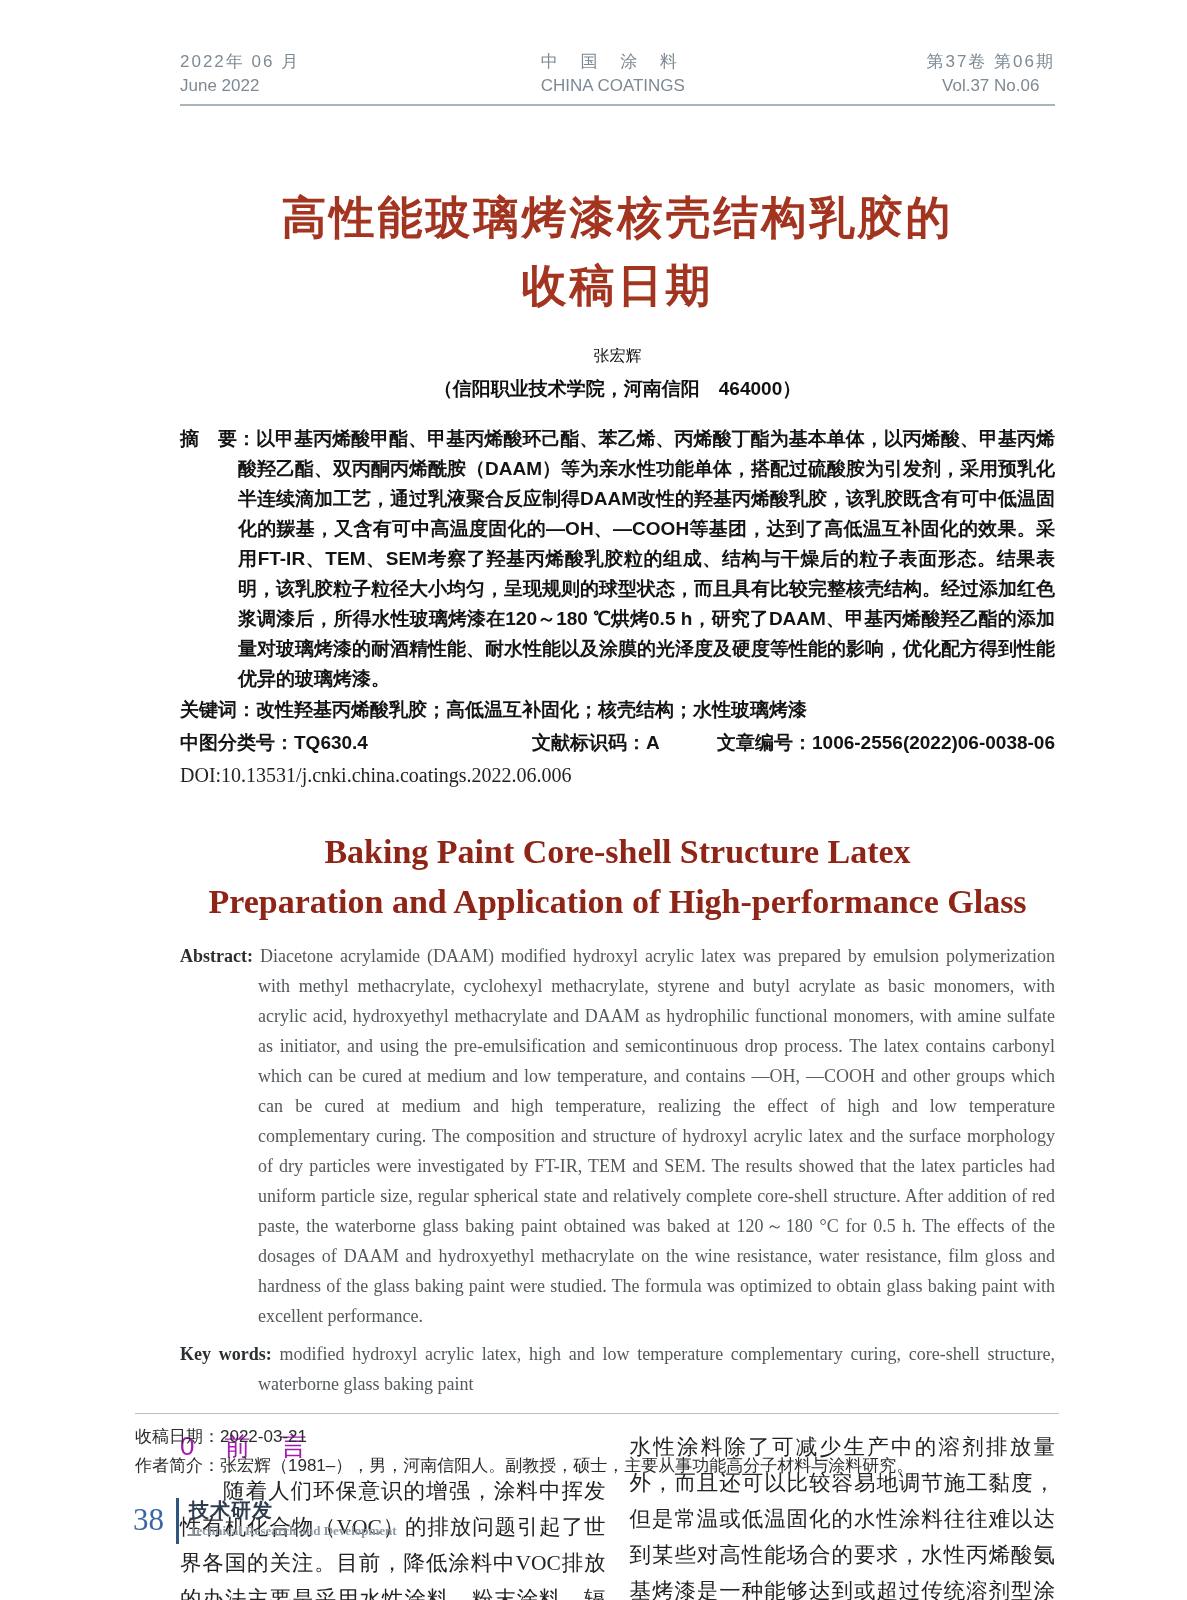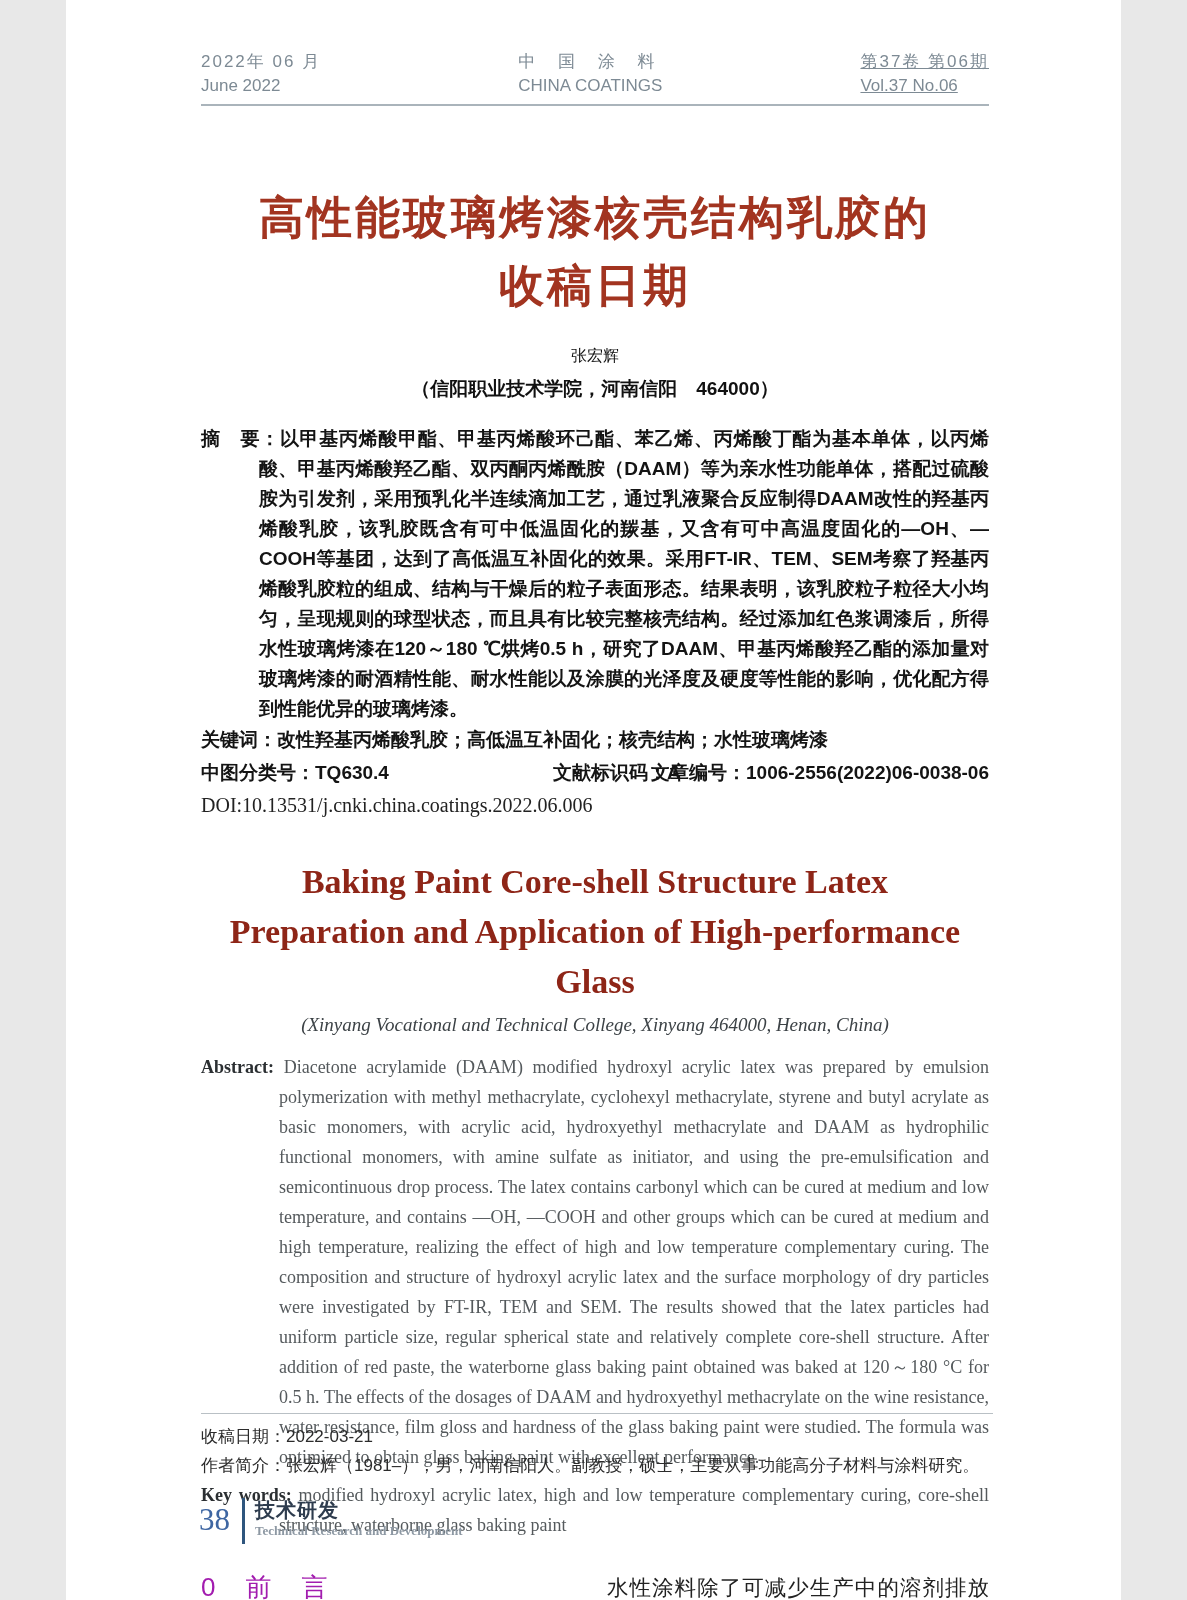--- a/index.html
+++ b/index.html
@@ -1,41 +1,42 @@
 <!DOCTYPE html>
 <html><head>
 <meta charset="utf-8">
 <style>
   * { margin: 0; padding: 0; box-sizing: border-box; }
   html, body { background: #e8e8e8; }
   .page {
     position: relative;
-    width: 1055px;
+    width: 1187px;
     height: 1600px;
     margin: 0 auto;
     background: #ffffff;
     overflow: hidden;
     font-family: "Liberation Sans", sans-serif;
     color: #1e1e1e;
+    padding-left: 45px;
   }
   .content { margin: 0 132px 0 135px; }
 
   
   .jheader {
     padding-top: 50px;
     display: flex;
     justify-content: space-between;
     color: #7d8a94;
     font-size: 17px;
     line-height: 24px;
     border-bottom: 2px solid #aab4bb;
     padding-bottom: 6px;
   }
   .jheader .c { text-align: left; }
-  .jheader .r { text-align: left; text-decoration: underline; }
+  .jheader .r { text-align: center; }
   .jheader .cn { letter-spacing: 2px; }
   .jheader .c .cn { letter-spacing: 9px; }
 
   
   .title-cn {
     margin-top: 78px;
     text-align: center;
     color: #a23420;
     font-weight: bold;
     font-size: 45px;
@@ -160,21 +161,20 @@
       <span class="rgt">文章编号：1006-2556(2022)06-0038-06</span>
     </div>
 
     <div class="doi">DOI:10.13531/j.cnki.china.coatings.2022.06.006</div>
 
     <div class="title-en">
       <div>Baking Paint Core-shell Structure Latex</div>
       <div>Preparation and Application of High-performance Glass</div>
     </div>
 
-    <div class="affil-en">(Xinyang Vocational and Technical College, Xinyang 464000, Henan, China)</div>
 
     <p class="abstract-en"><b>Abstract:</b> <span>Diacetone acrylamide (DAAM) modified hydroxyl acrylic latex was prepared by emulsion polymerization with methyl methacrylate, cyclohexyl methacrylate, styrene and butyl acrylate as basic monomers, with acrylic acid, hydroxyethyl methacrylate and DAAM as hydrophilic functional monomers, with amine sulfate as initiator, and using the pre-emulsification and semicontinuous drop process. The latex contains carbonyl which can be cured at medium and low temperature, and contains —OH, —COOH and other groups which can be cured at medium and high temperature, realizing the effect of high and low temperature complementary curing. The composition and structure of hydroxyl acrylic latex and the surface morphology of dry particles were investigated by FT-IR, TEM and SEM. The results showed that the latex particles had uniform particle size, regular spherical state and relatively complete core-shell structure. After addition of red paste, the waterborne glass baking paint obtained was baked at 120～180 °C for 0.5 h. The effects of the dosages of DAAM and hydroxyethyl methacrylate on the wine resistance, water resistance, film gloss and hardness of the glass baking paint were studied. The formula was optimized to obtain glass baking paint with excellent performance.</span></p>
 
     <p class="kw-en"><b>Key words:</b> <span>modified hydroxyl acrylic latex, high and low temperature complementary curing, core-shell structure, waterborne glass baking paint</span></p>
 
     <div class="body-cols">
       <div class="col">
         <div class="sec-heading">0　前　言</div>
         <p class="body-par indent">随着人们环保意识的增强，涂料中挥发性有机化合物（VOC）的排放问题引起了世界各国的关注。目前，降低涂料中VOC排放的办法主要是采用水性涂料、粉末涂料、辐射固化涂料和高固体分涂料等。其中</p>
       </div>

